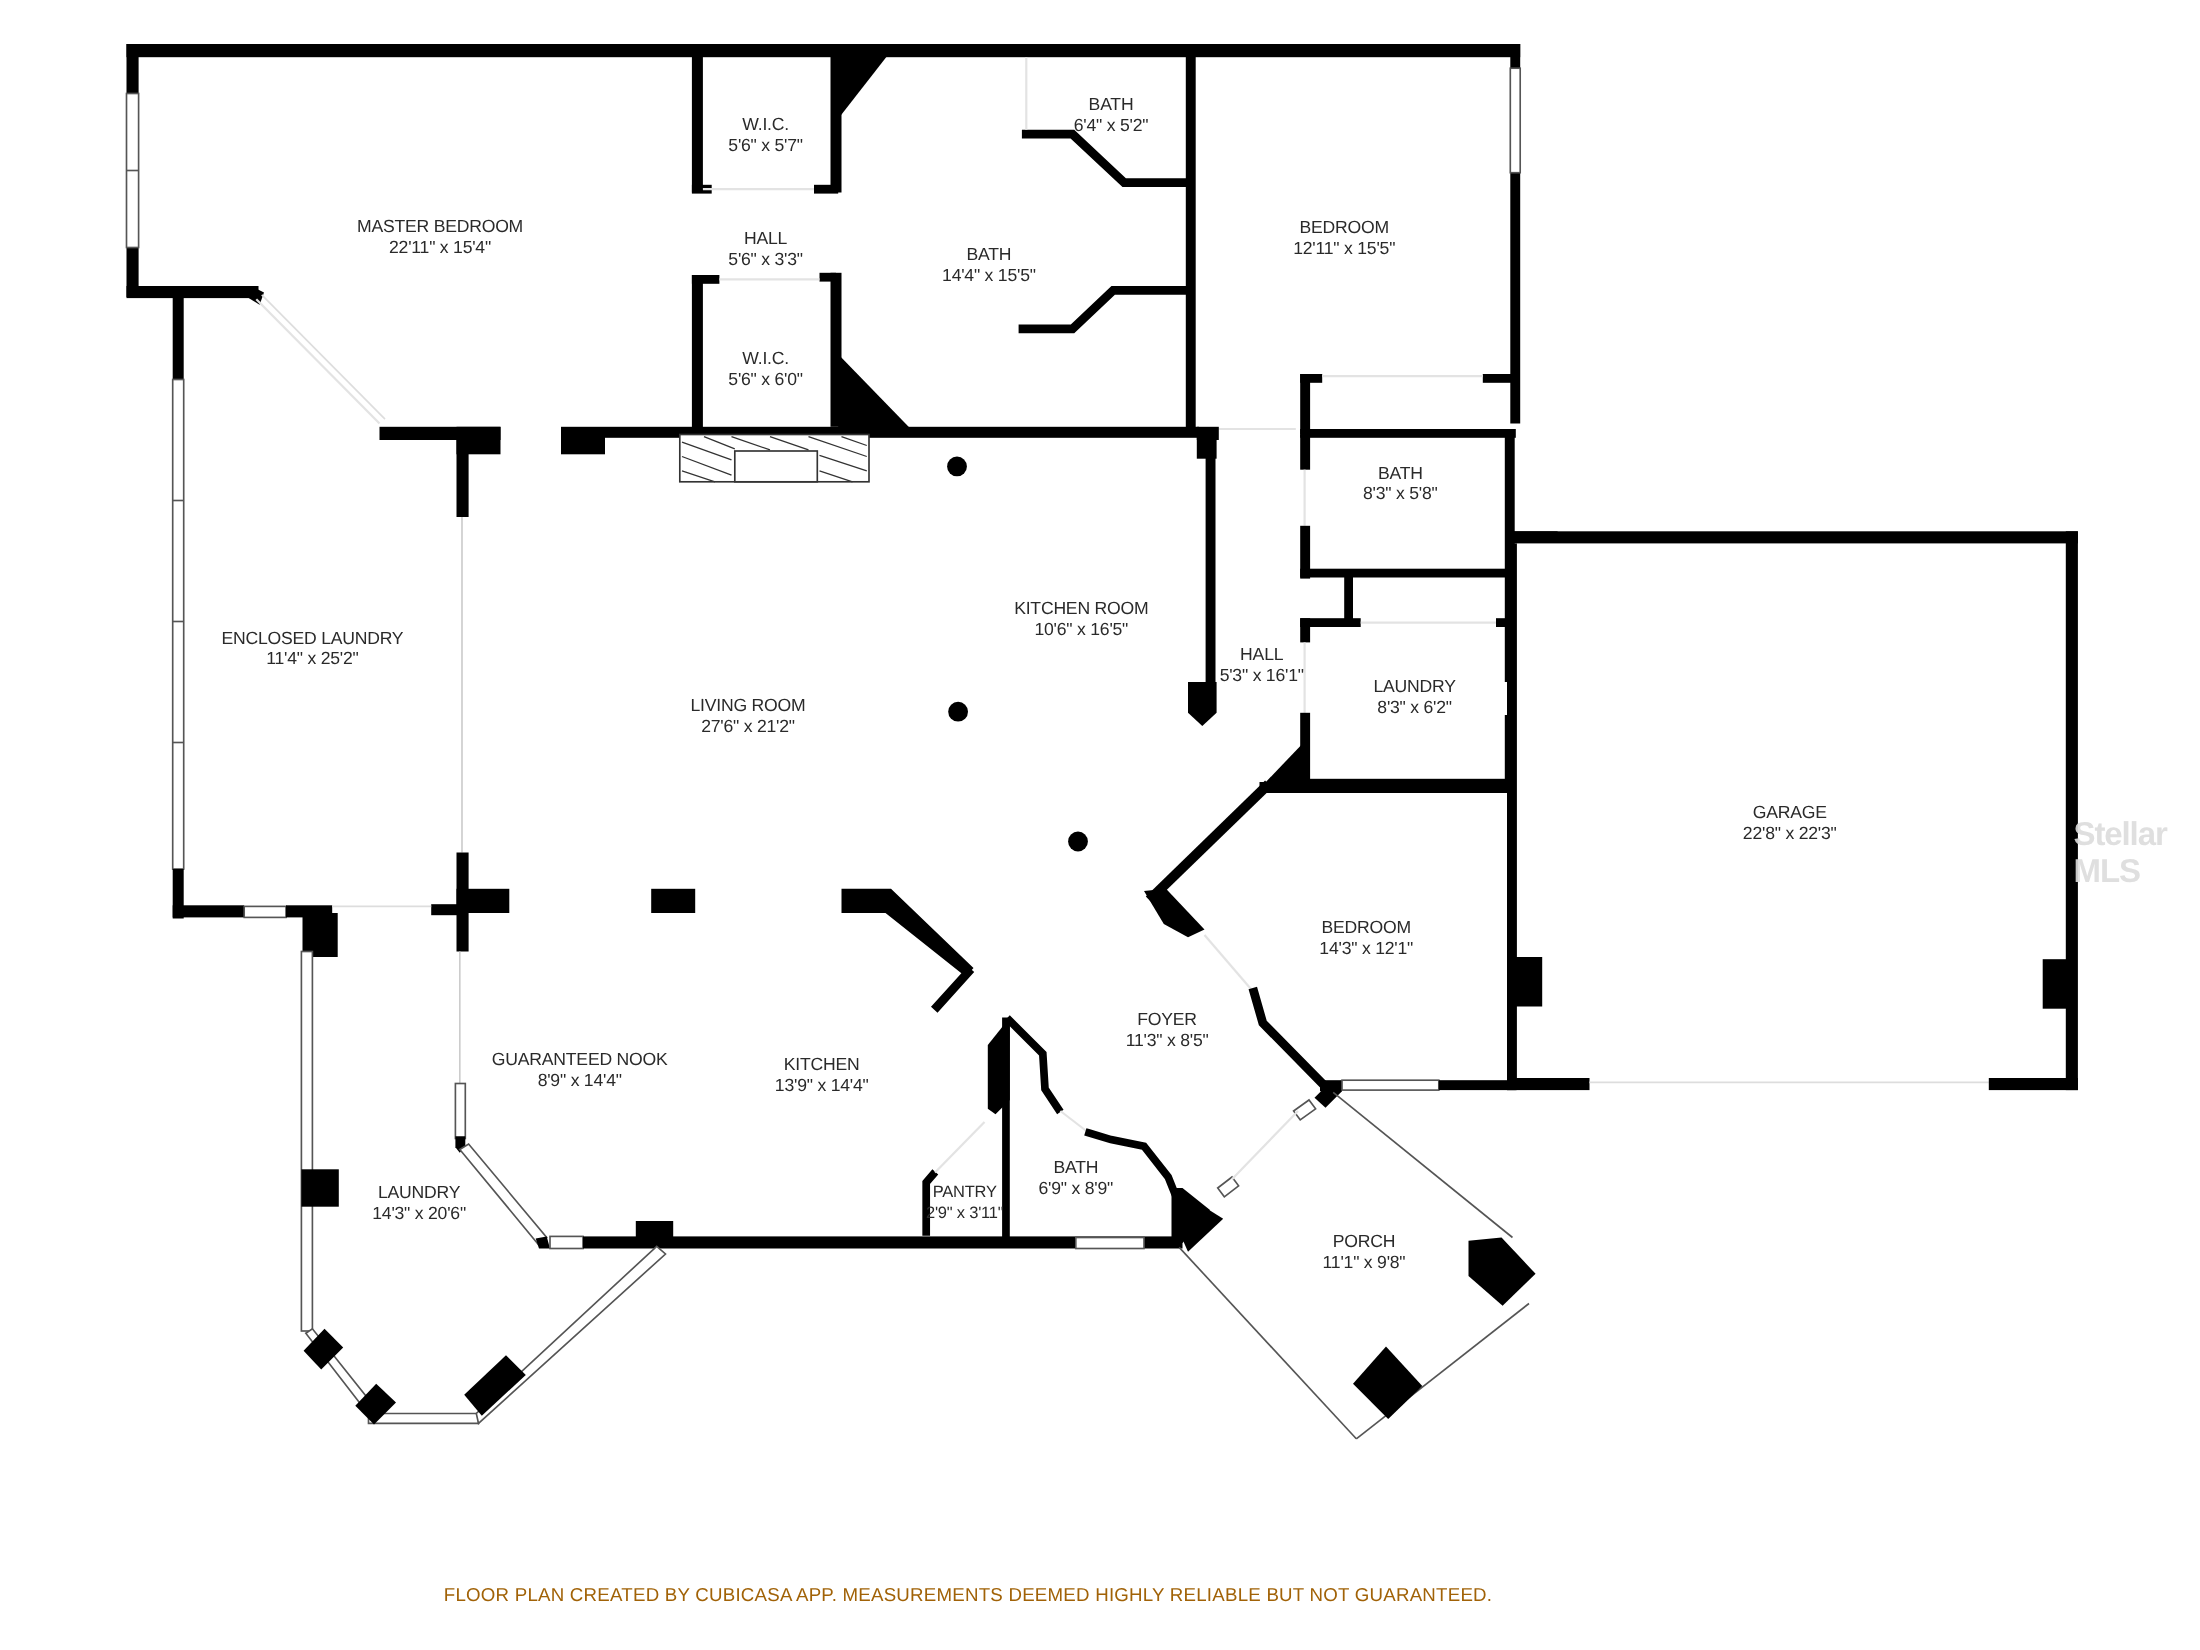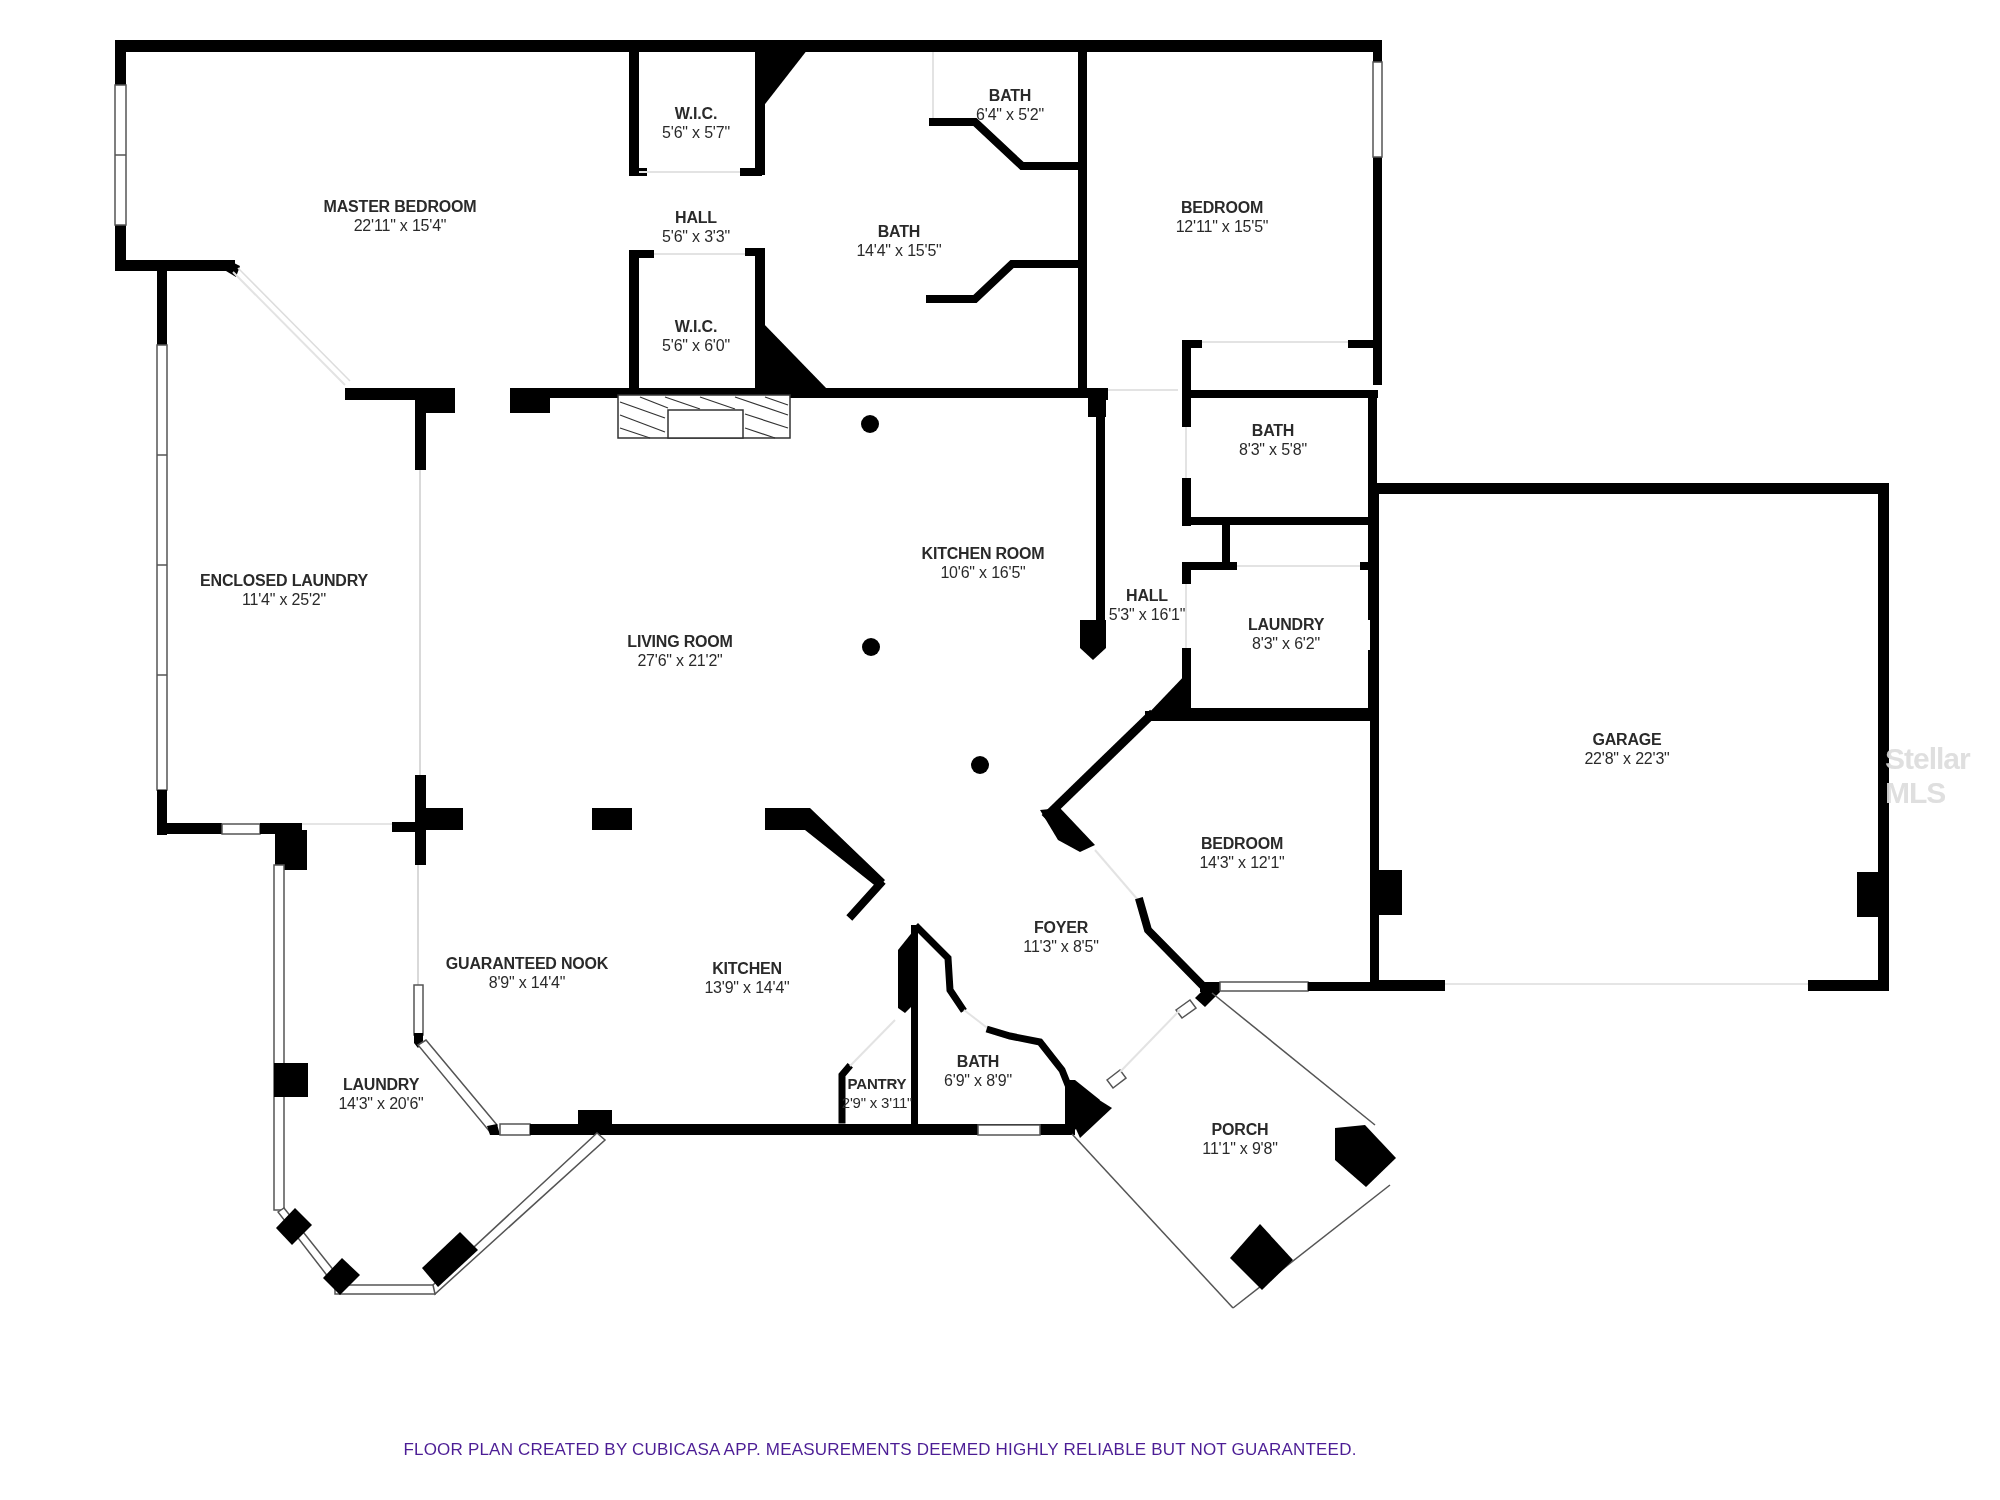--- a/index.html
+++ b/index.html
@@ -4,23 +4,23 @@
 <style>
   html, body { margin: 0; padding: 0; background: #ffffff; }
   body { width: 2000px; height: 1500px; position: relative; overflow: hidden; font-family: "Liberation Sans", sans-serif; }
   #plan { position: absolute; left: 0; top: 0; width: 2000px; height: 1500px; }
   .wall { fill: #000; }
   .wline { stroke: #000; stroke-linecap: square; fill: none; }
   .win { fill: #fff; stroke: #555; stroke-width: 1.5; }
   .thin { stroke: #555; stroke-width: 1.5; fill: none; }
   .open { stroke: #e3e3e3; stroke-width: 2; fill: none; }
   .room-label { position: absolute; transform: translate(-50%, -50%); text-align: center; color: #2a2a2a; font-size: 16px; line-height: 19px; letter-spacing: -0.2px; white-space: nowrap; }
-  .room-label .name { display: block; font-weight: bold; }
+  .room-label .name { display: block; }
   .room-label .dims { display: block; }
-  .footer { position: absolute; left: 0; width: 1760px; top: 1440px; text-align: center; color: #4c1d95; font-size: 17px; letter-spacing: 0.2px; }
+  .footer { position: absolute; left: 0; width: 1760px; top: 1440px; text-align: center; color: #a16207; font-size: 17px; letter-spacing: 0.2px; }
   .watermark { position: absolute; left: 1885px; top: 742px; color: #dcdcdc; font-size: 30px; font-weight: bold; letter-spacing: -1px; opacity: 0.9; }
 </style>
 </head>
 <body>
 
 <svg id="plan" viewBox="0 0 2000 1500" xmlns="http://www.w3.org/2000/svg">
 
   <rect class="wall" x="115" y="40" width="1267" height="12"></rect>
 
   <rect class="wall" x="115" y="40" width="11" height="230"></rect>

